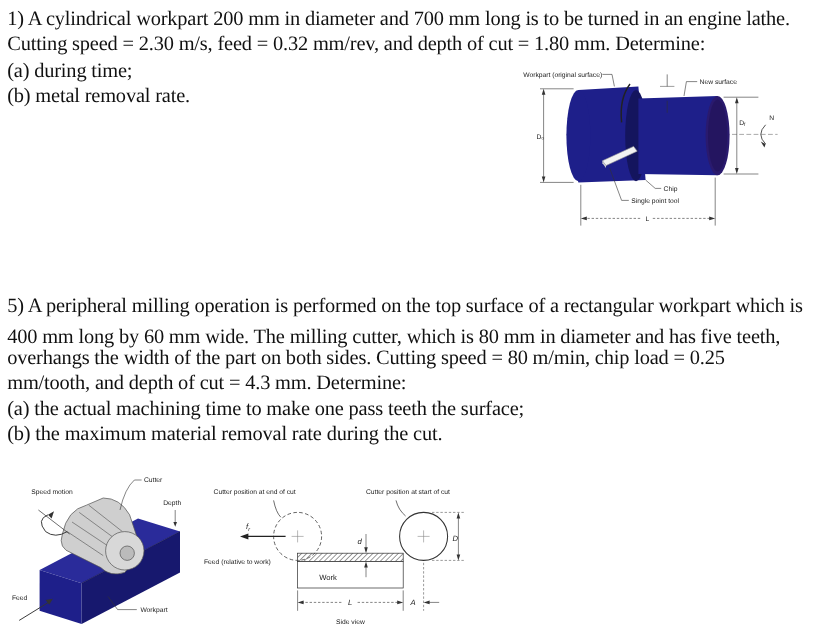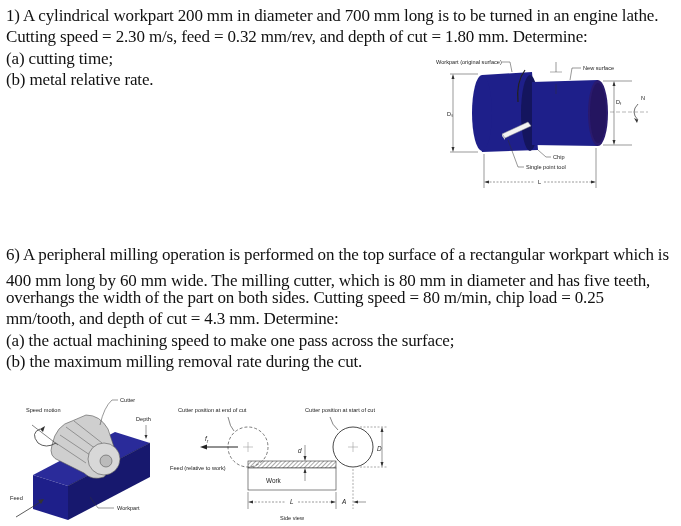--- a/index.html
+++ b/index.html
@@ -9,22 +9,22 @@
   .lbl { font-family: "Liberation Sans", "DejaVu Sans", sans-serif; font-size: 5.6px; fill: #222; }
   .lbl2 { font-family: "Liberation Sans", "DejaVu Sans", sans-serif; font-size: 6.4px; fill: #222; }
   svg { position: absolute; overflow: visible; }
 </style>
 </head>
 <body>
 
 <div>
   <div class="p" style="top:5px">1) A cylindrical workpart 200 mm in diameter and 700 mm long is to be turned in an engine lathe.</div>
   <div class="p" style="top:26px">Cutting speed = 2.30 m/s, feed = 0.32 mm/rev, and depth of cut = 1.80 mm. Determine:</div>
-  <div class="p" style="top:48px">(a) cutting time;</div>
-  <div class="p" style="top:69px">(b) metal relative rate.</div>
+  <div class="p" style="top:48px">(a) during time;</div>
+  <div class="p" style="top:69px">(b) metal removal rate.</div>
 </div>
 
 <svg style="left:420px;top:50px" width="261" height="150" viewBox="0 0 261 150">
 
   <line x1="52" y1="62" x2="228" y2="62" stroke="#888" stroke-width="0.6" stroke-dasharray="4,2"></line>
 
   <path d="M62 25 L112 22 L118 100 L62 102 Q50 64 62 25 Z" fill="#1e1f8a"></path>
   <ellipse cx="62" cy="63" rx="10" ry="38" fill="#1e1f8a"></ellipse>
 
   <ellipse cx="110" cy="63" rx="9" ry="38" fill="#14155e"></ellipse>
@@ -80,26 +80,26 @@
   <line x1="64" y1="104" x2="64" y2="138" stroke="#333" stroke-width="0.5"></line>
   <line x1="176" y1="98" x2="176" y2="138" stroke="#333" stroke-width="0.5"></line>
   <line x1="66" y1="132" x2="114" y2="132" stroke="#333" stroke-width="0.5" stroke-dasharray="2,1.5"></line>
   <line x1="124" y1="132" x2="174" y2="132" stroke="#333" stroke-width="0.5" stroke-dasharray="2,1.5"></line>
   <polygon points="64,132 69,130.5 69,133.5" fill="#333"></polygon>
   <polygon points="176,132 171,130.5 171,133.5" fill="#333"></polygon>
   <text class="lbl" x="118" y="134">L</text>
 </svg>
 
 <div>
-  <div class="p" style="top:244px">6) A peripheral milling operation is performed on the top surface of a rectangular workpart which is</div>
+  <div class="p" style="top:244px">5) A peripheral milling operation is performed on the top surface of a rectangular workpart which is</div>
   <div class="p" style="top:270px">400 mm long by 60 mm wide. The milling cutter, which is 80 mm in diameter and has five teeth,</div>
   <div class="p" style="top:287px">overhangs the width of the part on both sides. Cutting speed = 80 m/min, chip load = 0.25</div>
   <div class="p" style="top:308px">mm/tooth, and depth of cut = 4.3 mm. Determine:</div>
-  <div class="p" style="top:330px">(a) the actual machining speed to make one pass across the surface;</div>
-  <div class="p" style="top:351px">(b) the maximum milling removal rate during the cut.</div>
+  <div class="p" style="top:330px">(a) the actual machining time to make one pass teeth the surface;</div>
+  <div class="p" style="top:351px">(b) the maximum material removal rate during the cut.</div>
 </div>
 
 <svg style="left:0px;top:385px" width="180" height="141" viewBox="0 0 180 141">
 
   <polygon points="33,90 115,47 150,58 68,101" fill="#2a2b9a"></polygon>
   <polygon points="33,90 68,101 68,135 33,124" fill="#1e1f8a"></polygon>
   <polygon points="68,101 150,58 150,92 68,135" fill="#17186e"></polygon>
   <line x1="68" y1="101" x2="150" y2="58" stroke="#0d0e44" stroke-width="0.5"></line>
 
   <g>

